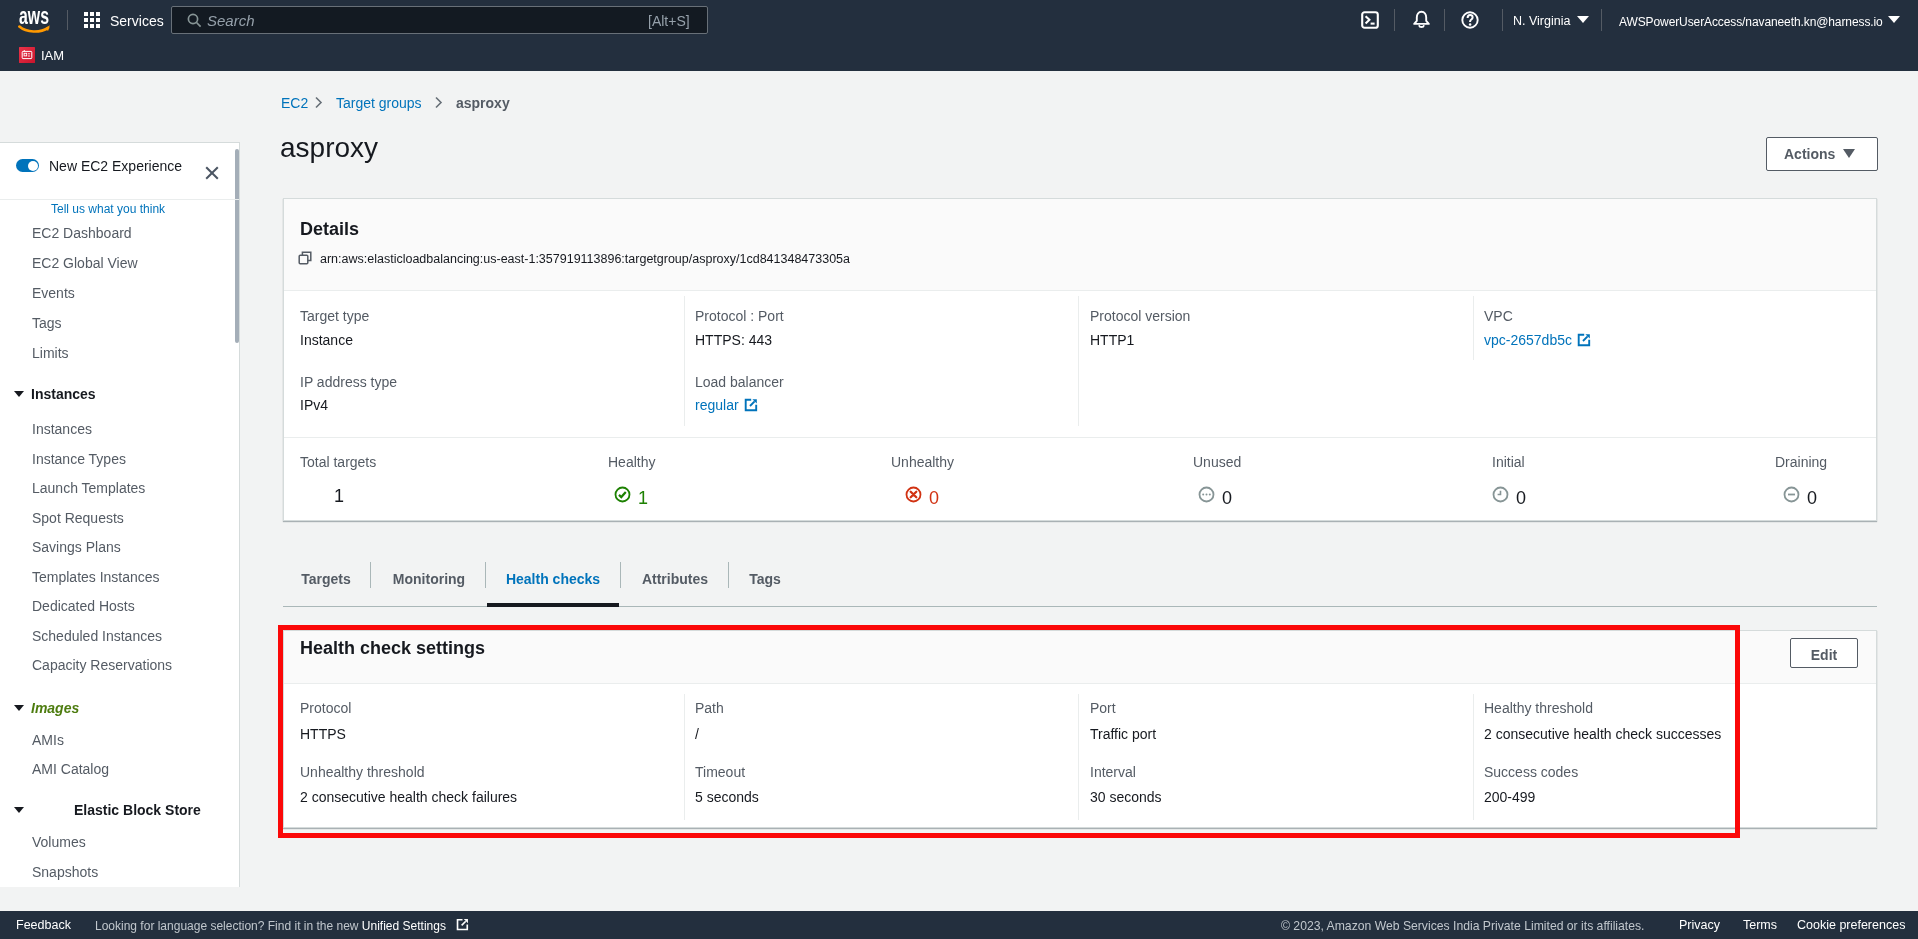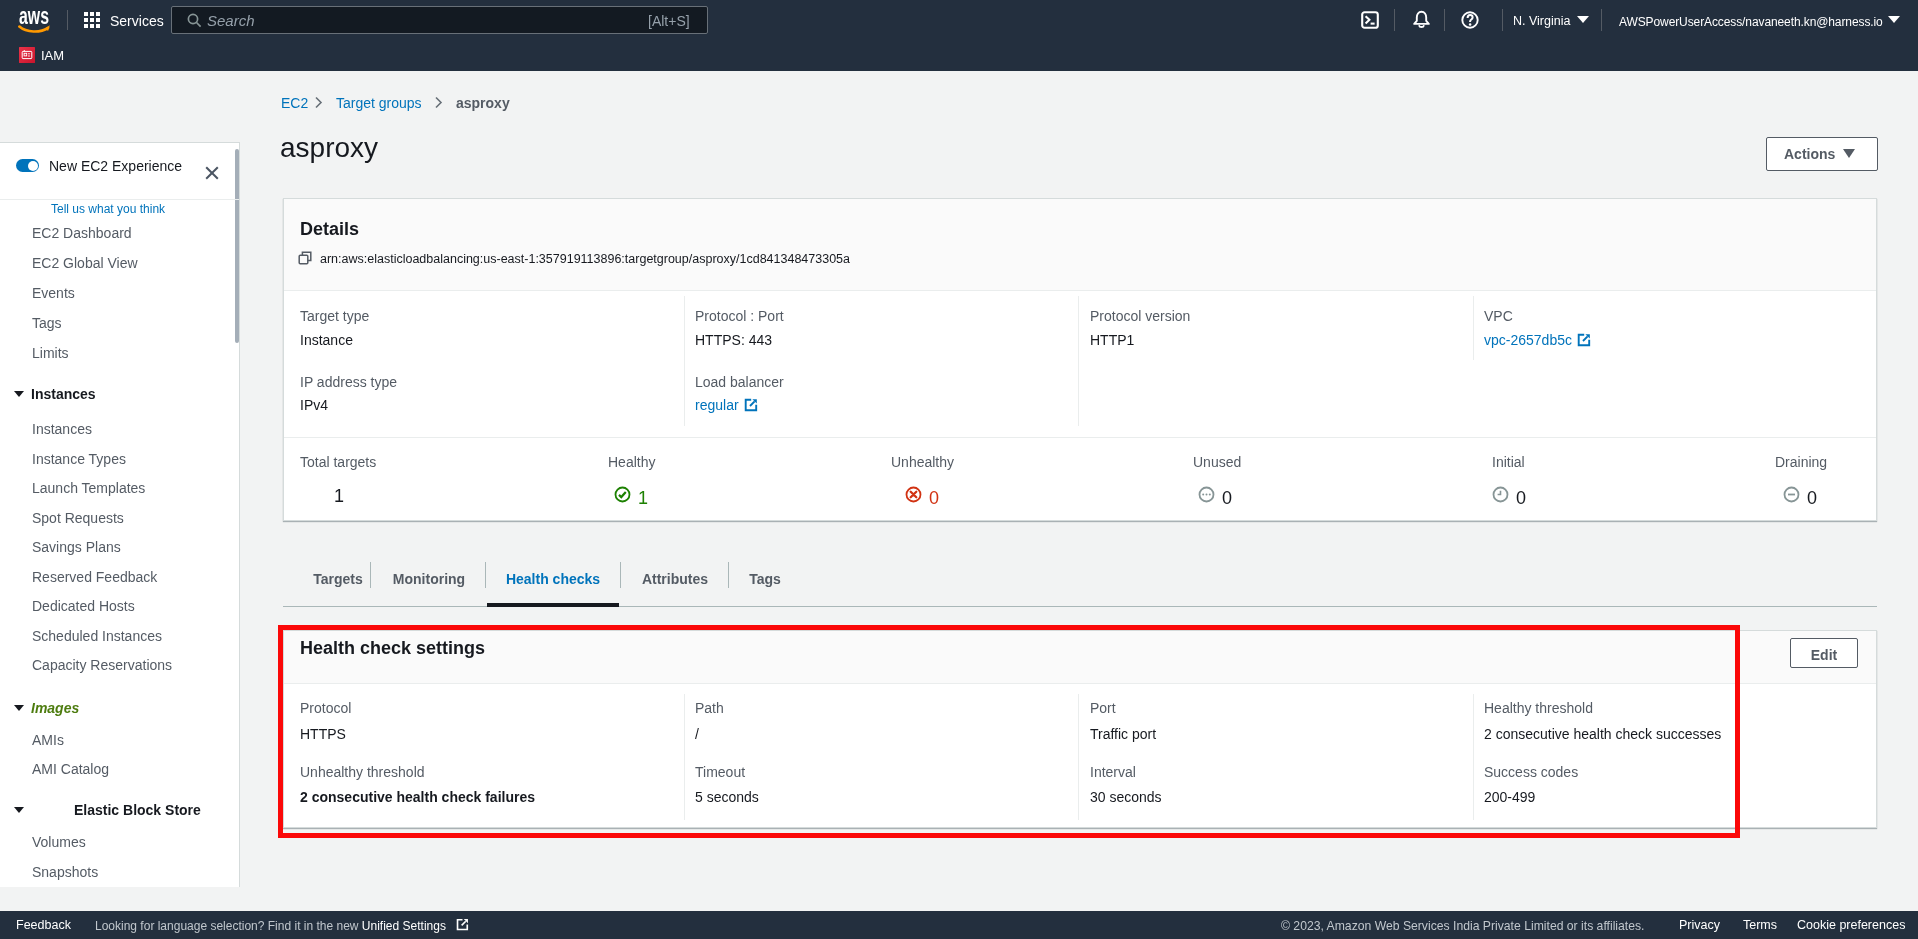--- a/index.html
+++ b/index.html
@@ -106,21 +106,21 @@
     <div class="abs" style="left:32px;top:285px;font-size:14px;color:#545b64;">Events</div>
     <div class="abs" style="left:32px;top:315px;font-size:14px;color:#545b64;">Tags</div>
     <div class="abs" style="left:32px;top:345px;font-size:14px;color:#545b64;text-align:center;">Limits</div>
     <div class="abs" style="left:14px;top:391px;width:0;height:0;border-left:5px solid transparent;border-right:5px solid transparent;border-top:6px solid #16191f;"></div>
     <div class="abs" style="left:31px;top:386px;font-size:14px;font-weight:bold;color:#16191f;">Instances</div>
     <div class="abs" style="left:32px;top:421px;font-size:14px;color:#545b64;">Instances</div>
     <div class="abs" style="left:32px;top:451px;font-size:14px;color:#545b64;">Instance Types</div>
     <div class="abs" style="left:32px;top:480px;font-size:14px;color:#545b64;">Launch Templates</div>
     <div class="abs" style="left:32px;top:510px;font-size:14px;color:#545b64;">Spot Requests</div>
     <div class="abs" style="left:32px;top:539px;font-size:14px;color:#545b64;">Savings Plans</div>
-    <div class="abs" style="left:32px;top:569px;font-size:14px;color:#545b64;">Reserved Feedback</div>
+    <div class="abs" style="left:32px;top:569px;font-size:14px;color:#545b64;">Templates Instances</div>
     <div class="abs" style="left:32px;top:598px;font-size:14px;color:#545b64;">Dedicated Hosts</div>
     <div class="abs" style="left:32px;top:628px;font-size:14px;color:#545b64;">Scheduled Instances</div>
     <div class="abs" style="left:32px;top:657px;font-size:14px;color:#545b64;">Capacity Reservations</div>
     <div class="abs" style="left:14px;top:705px;width:0;height:0;border-left:5px solid transparent;border-right:5px solid transparent;border-top:6px solid #16191f;"></div>
     <div class="abs" style="left:31px;top:700px;font-size:14px;font-weight:bold;color:#4d7c0f;font-style:italic;">Images</div>
     <div class="abs" style="left:32px;top:732px;font-size:14px;color:#545b64;">AMIs</div>
     <div class="abs" style="left:32px;top:761px;font-size:14px;color:#545b64;">AMI Catalog</div>
     <div class="abs" style="left:14px;top:807px;width:0;height:0;border-left:5px solid transparent;border-right:5px solid transparent;border-top:6px solid #16191f;"></div>
     <div class="abs" style="left:31px;top:802px;font-size:14px;font-weight:bold;color:#16191f;padding-left:43px;">Elastic Block Store</div>
     <div class="abs" style="left:32px;top:834px;font-size:14px;color:#545b64;">Volumes</div>
@@ -205,21 +205,21 @@
       </svg>&nbsp;0</div>
     <div class="abs lbl" style="left:1775px;top:454px;">Draining</div>
     <div class="abs" style="left:1800px;top:486px;transform:translateX(-50%);font-size:18px;color:#16191f;white-space:nowrap;"><svg style="vertical-align:1px;margin-right:2px;" width="17" height="17" viewBox="0 0 17 17">
         <circle cx="8.5" cy="8.5" r="7" stroke="#879596" stroke-width="1.8" fill="none"></circle>
         <line x1="5" y1="8.5" x2="12" y2="8.5" stroke="#879596" stroke-width="1.8"></line>
       </svg>&nbsp;0</div>
   </div>
 
 <div class="abs" style="left:283px;top:606px;width:1594px;height:1px;background:#aab7b8;"></div>
 <div id="tabs">
-    <div class="abs" style="left:338px;top:571px;transform:translateX(-50%);font-size:14px;font-weight:bold;color:#545b64;white-space:nowrap;">Targets</div>
+    <div class="abs" style="left:326px;top:571px;transform:translateX(-50%);font-size:14px;font-weight:bold;color:#545b64;white-space:nowrap;">Targets</div>
     <div class="abs" style="left:429px;top:571px;transform:translateX(-50%);font-size:14px;font-weight:bold;color:#545b64;white-space:nowrap;">Monitoring</div>
     <div class="abs" style="left:553px;top:571px;transform:translateX(-50%);font-size:14px;font-weight:bold;color:#0073bb;white-space:nowrap;">Health checks</div>
     <div class="abs" style="left:675px;top:571px;transform:translateX(-50%);font-size:14px;font-weight:bold;color:#545b64;white-space:nowrap;">Attributes</div>
     <div class="abs" style="left:765px;top:571px;transform:translateX(-50%);font-size:14px;font-weight:bold;color:#545b64;white-space:nowrap;">Tags</div>
     <div class="abs" style="left:370px;top:562px;width:1px;height:26px;background:#aab7b8;"></div>
     <div class="abs" style="left:485px;top:562px;width:1px;height:26px;background:#aab7b8;"></div>
     <div class="abs" style="left:620px;top:562px;width:1px;height:26px;background:#aab7b8;"></div>
     <div class="abs" style="left:728px;top:562px;width:1px;height:26px;background:#aab7b8;"></div>
     <div class="abs" style="left:487px;top:603px;width:132px;height:4px;background:#16191f;"></div>
   </div>
@@ -235,21 +235,21 @@
 <div id="hcgrid">
     <div class="abs lbl" style="left:300px;top:700px;">Protocol</div>
     <div class="abs val" style="left:300px;top:726px;">HTTPS</div>
     <div class="abs lbl" style="left:695px;top:700px;">Path</div>
     <div class="abs val" style="left:695px;top:726px;">/</div>
     <div class="abs lbl" style="left:1090px;top:700px;">Port</div>
     <div class="abs val" style="left:1090px;top:726px;">Traffic port</div>
     <div class="abs lbl" style="left:1484px;top:700px;">Healthy threshold</div>
     <div class="abs val" style="left:1484px;top:726px;">2 consecutive health check successes</div>
     <div class="abs lbl" style="left:300px;top:764px;">Unhealthy threshold</div>
-    <div class="abs val" style="left:300px;top:789px;font-weight:bold;">2 consecutive health check failures</div>
+    <div class="abs val" style="left:300px;top:789px;">2 consecutive health check failures</div>
     <div class="abs lbl" style="left:695px;top:764px;">Timeout</div>
     <div class="abs val" style="left:695px;top:789px;">5 seconds</div>
     <div class="abs lbl" style="left:1090px;top:764px;">Interval</div>
     <div class="abs val" style="left:1090px;top:789px;">30 seconds</div>
     <div class="abs lbl" style="left:1484px;top:764px;">Success codes</div>
     <div class="abs val" style="left:1484px;top:789px;">200-499</div>
   </div>
 
 <div class="abs" style="left:278px;top:625px;width:1462px;height:213px;border:5px solid #fb0808;"></div>
 

